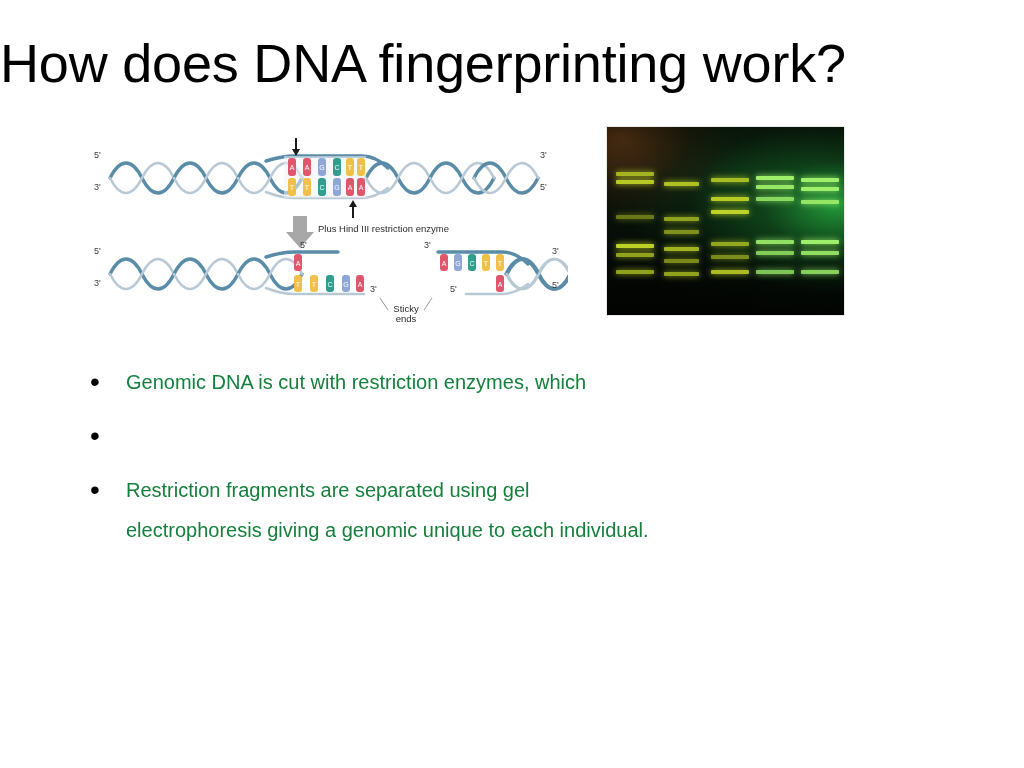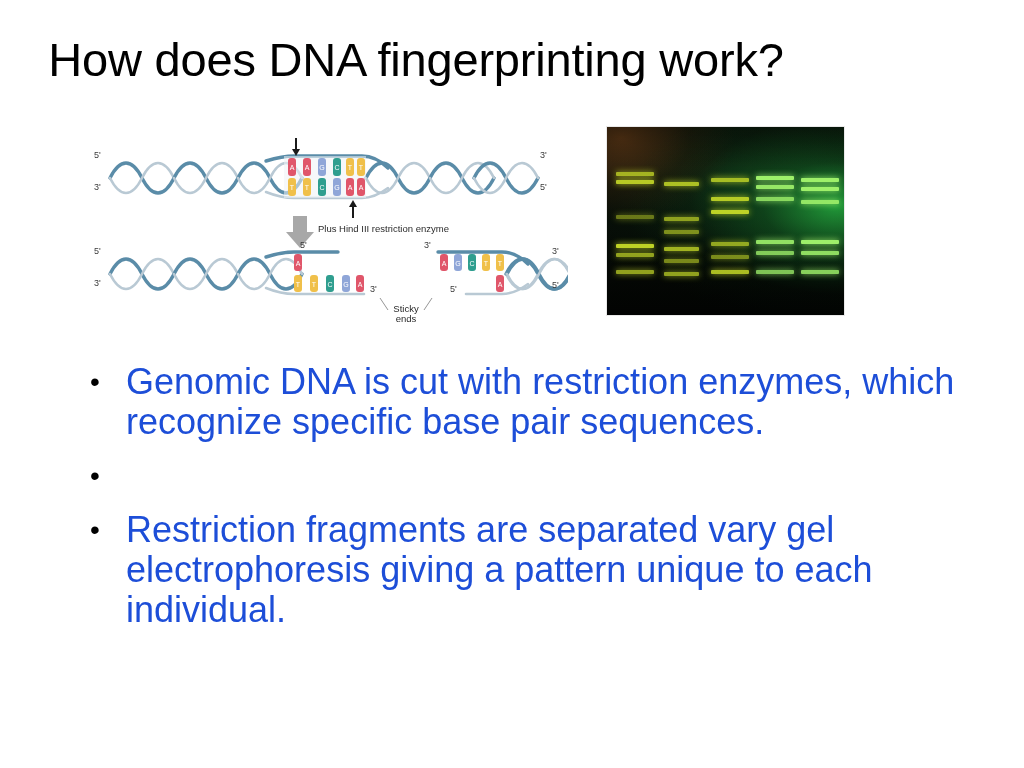--- a/index.html
+++ b/index.html
@@ -21,21 +21,21 @@
     background: #ffffff;
   }
 
   
   .slide-title {
     position: absolute;
     left: 0;
     top: 34px;
     width: 832px;
     text-align: center;
-    font-size: 47px;
+    font-size: 54px;
     font-weight: 400;
     color: #000000;
     letter-spacing: -0.2px;
     line-height: 1.1;
     white-space: nowrap;
   }
 
   
   .dna-figure {
     position: absolute;
@@ -106,23 +106,23 @@
     width: 46px;
     font-size: 28px;
     line-height: 40px;
     color: #000000;
     text-align: left;
     padding-left: 10px;
     box-sizing: border-box;
   }
   .bullet-text {
     flex: 1 1 auto;
-    font-size: 36px;
+    font-size: 20px;
     line-height: 40px;
-    color: #1d4ed8;
+    color: #15803d;
   }
   .bullet-text .l2 { display: block; }
 </style>
 </head>
 <body>
 
 <div class="slide">
 
   <div class="slide-title">How does DNA fingerprinting work?</div>
 
@@ -316,25 +316,25 @@
           <div class="band" style="top: 60%; background: rgb(158, 240, 106); opacity: 1; box-shadow: rgb(158, 240, 106) 0px 0px 6px;"></div>
           <div class="band" style="top: 66%; background: rgb(158, 240, 106); opacity: 0.9; box-shadow: rgb(158, 240, 106) 0px 0px 6px;"></div>
           <div class="band" style="top: 76%; background: rgb(158, 240, 106); opacity: 0.85; box-shadow: rgb(158, 240, 106) 0px 0px 6px;"></div>
         </div>
       </div>
   </div>
 
   <div class="bullets" id="bullet-list">
       <div class="bullet">
         <div class="bullet-mark">•</div>
-        <div class="bullet-text"><span>Genomic DNA is cut with restriction enzymes, which</span><span class="l2">recognize specific base pair sequences.</span></div>
+        <div class="bullet-text"><span>Genomic DNA is cut with restriction enzymes, which</span></div>
       </div>
       <div class="bullet">
         <div class="bullet-mark">•</div>
         <div class="bullet-text"></div>
       </div>
       <div class="bullet">
         <div class="bullet-mark">•</div>
-        <div class="bullet-text"><span>Restriction fragments are separated vary gel</span><span class="l2">electrophoresis giving a pattern unique to each individual.</span></div>
+        <div class="bullet-text"><span>Restriction fragments are separated using gel</span><span class="l2">electrophoresis giving a genomic unique to each individual.</span></div>
       </div>
     </div>
 
 </div>
 
 </body></html>

